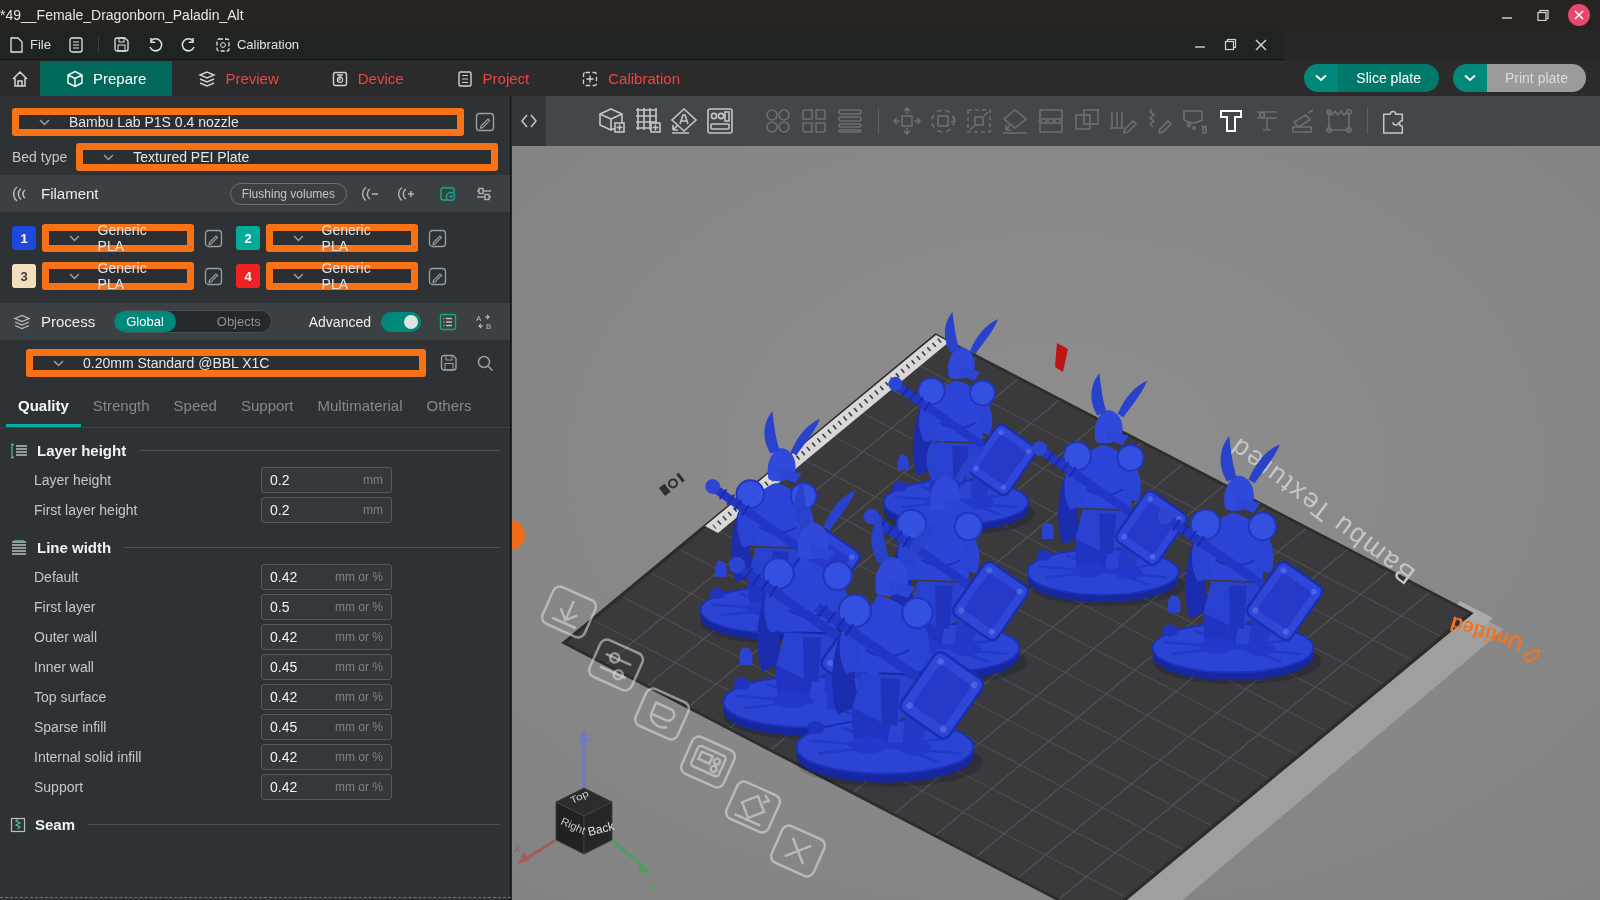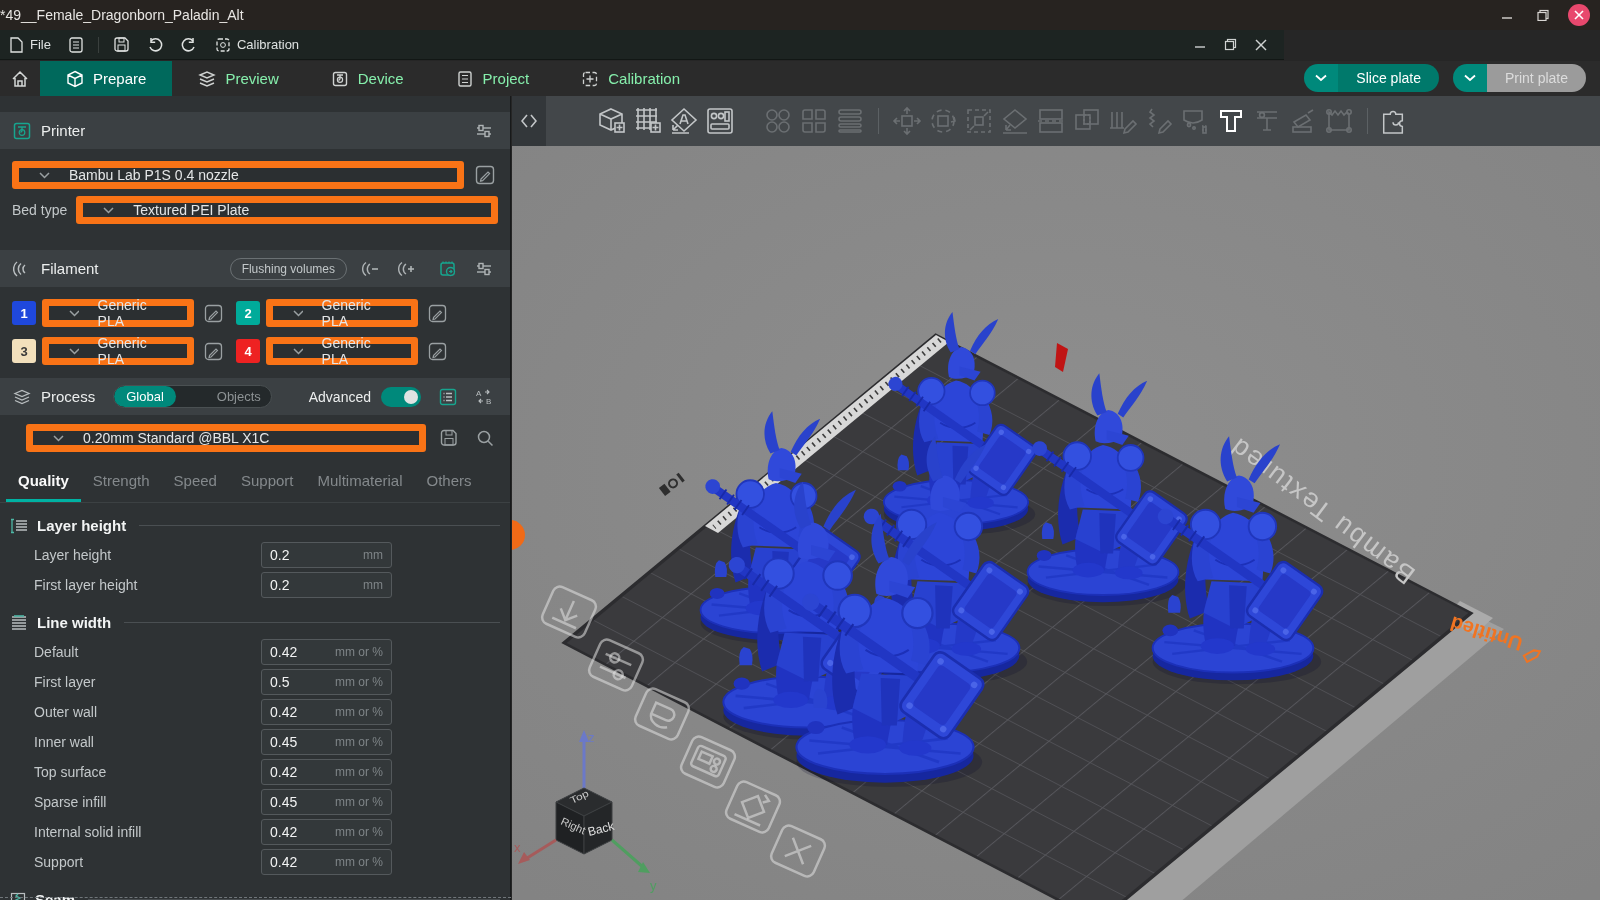--- a/index.html
+++ b/index.html
@@ -16,21 +16,21 @@
   .osbtn { width:22px; height:22px; display:flex; align-items:center; justify-content:center; }
   .osclose { width:22px; height:22px; border-radius:50%; background:#e8486d; display:flex; align-items:center; justify-content:center; }
 
   #menubar { position:absolute; left:0; top:30px; width:1284px; height:30px; background:#1d2422;
              border-bottom:1px solid #121715; display:flex; align-items:center; color:#dfe2e1; font-size:13px; }
   .mitem { display:flex; align-items:center; gap:6px; padding:0 9px; height:100%; cursor:default; }
   .msep { width:1px; height:16px; background:#3a403e; margin:0 6px; }
 
   #tabbar { position:absolute; left:0; top:61px; width:1600px; height:35px; background:#2b2b2b;
             display:flex; align-items:center; }
-  .tab { height:35px; display:flex; align-items:center; gap:9px; padding:0 26px; color:#86efac; font-size:15px; }
+  .tab { height:35px; display:flex; align-items:center; gap:9px; padding:0 26px; color:#ef4444; font-size:15px; }
   .tab.active { background:#00695c; color:#ffffff; }
   #homebtn { width:40px; height:35px; display:flex; align-items:center; justify-content:center; }
   .platebtns { position:absolute; right:14px; top:64px; display:flex; gap:14px; }
   .splitbtn { display:flex; height:28px; border-radius:14px; overflow:hidden; }
   .splitbtn .chev { width:34px; background:#00897b; display:flex; align-items:center; justify-content:center; }
   .splitbtn .lab  { padding:0 18px; display:flex; align-items:center; font-size:14px; }
   .splitbtn.teal .lab { background:#00796b; color:#fff; }
   .splitbtn.gray .lab { background:#9b9b9b; color:#dcdcdc; }
 
   
@@ -224,37 +224,20 @@
         <svg width="12" height="8">
           <polyline points="1,1.5 6,6 11,1.5" fill="none" stroke="#fff" stroke-width="1.8"></polyline>
         </svg>
       </span>
     <span class="lab">Print plate</span>
   </span>
 </div>
 
 <div id="sidebar">
 
-  <div class="sechead" style="margin-top:16px">
-    <svg width="18" height="18">
-        <rect x="1.5" y="1.5" width="15" height="15" rx="2" fill="none" stroke="#17a58f" stroke-width="1.5"></rect>
-        <path d="M5,5 h8 M9,5 v4 l-1.5,1.5" fill="none" stroke="#17a58f" stroke-width="1.3"></path>
-        <circle cx="9" cy="10.5" r="2.8" fill="none" stroke="#17a58f" stroke-width="1.2"></circle>
-      </svg>
-    <span>Printer</span>
-    <span class="grow"></span>
-    <span class="iconbtn">
-        <svg width="18" height="16">
-          <line x1="2" y1="5" x2="16" y2="5" stroke="#aeb3b5" stroke-width="1.4"></line>
-          <line x1="2" y1="11" x2="16" y2="11" stroke="#aeb3b5" stroke-width="1.4"></line>
-          <rect x="4" y="2.5" width="4" height="5" fill="#3b4043" stroke="#aeb3b5" stroke-width="1.4"></rect>
-          <rect x="10" y="8.5" width="4" height="5" fill="#3b4043" stroke="#aeb3b5" stroke-width="1.4"></rect>
-        </svg>
-      </span>
-  </div>
 
   <div class="row" style="margin:12px 12px 0 12px; gap:8px">
     <div class="combo" style="flex:1">
       <svg width="11" height="7">
           <polyline points="1,1 5.5,5.5 10,1" fill="none" stroke="#9aa0a2" stroke-width="1.5"></polyline>
         </svg>
       <span>Bambu Lab P1S 0.4 nozzle</span>
     </div>
     <span class="iconbtn">
         <svg width="20" height="20">
@@ -267,21 +250,21 @@
   <div class="row" style="margin:7px 12px 0 12px; gap:9px">
     <span style="font-size:14px;color:#c3c8ca">Bed type</span>
     <div class="combo" style="flex:1">
       <svg width="11" height="7">
           <polyline points="1,1 5.5,5.5 10,1" fill="none" stroke="#9aa0a2" stroke-width="1.5"></polyline>
         </svg>
       <span>Textured PEI Plate</span>
     </div>
   </div>
 
-  <div class="sechead" style="margin-top:26px">
+  <div class="sechead" style="margin-top:4px">
     <svg width="18" height="18">
         <path d="M4,2 a9,9 0 0 0 0,14 M8,3.5 a7,7 0 0 0 0,11 M12,5 a5,5 0 0 0 0,8" fill="none" stroke="#b9bec0" stroke-width="1.5"></path>
       </svg>
     <span>Filament</span>
     <span class="grow"></span>
     <span class="pill">Flushing volumes</span>
     <span class="iconbtn">
         <svg width="18" height="16">
           <path d="M5,1.5 a8,8 0 0 0 0,13 M9,3 a6,6 0 0 0 0,10" fill="none" stroke="#aeb3b5" stroke-width="1.4"></path>
           <line x1="11" y1="8" x2="17" y2="8" stroke="#aeb3b5" stroke-width="1.6"></line>

